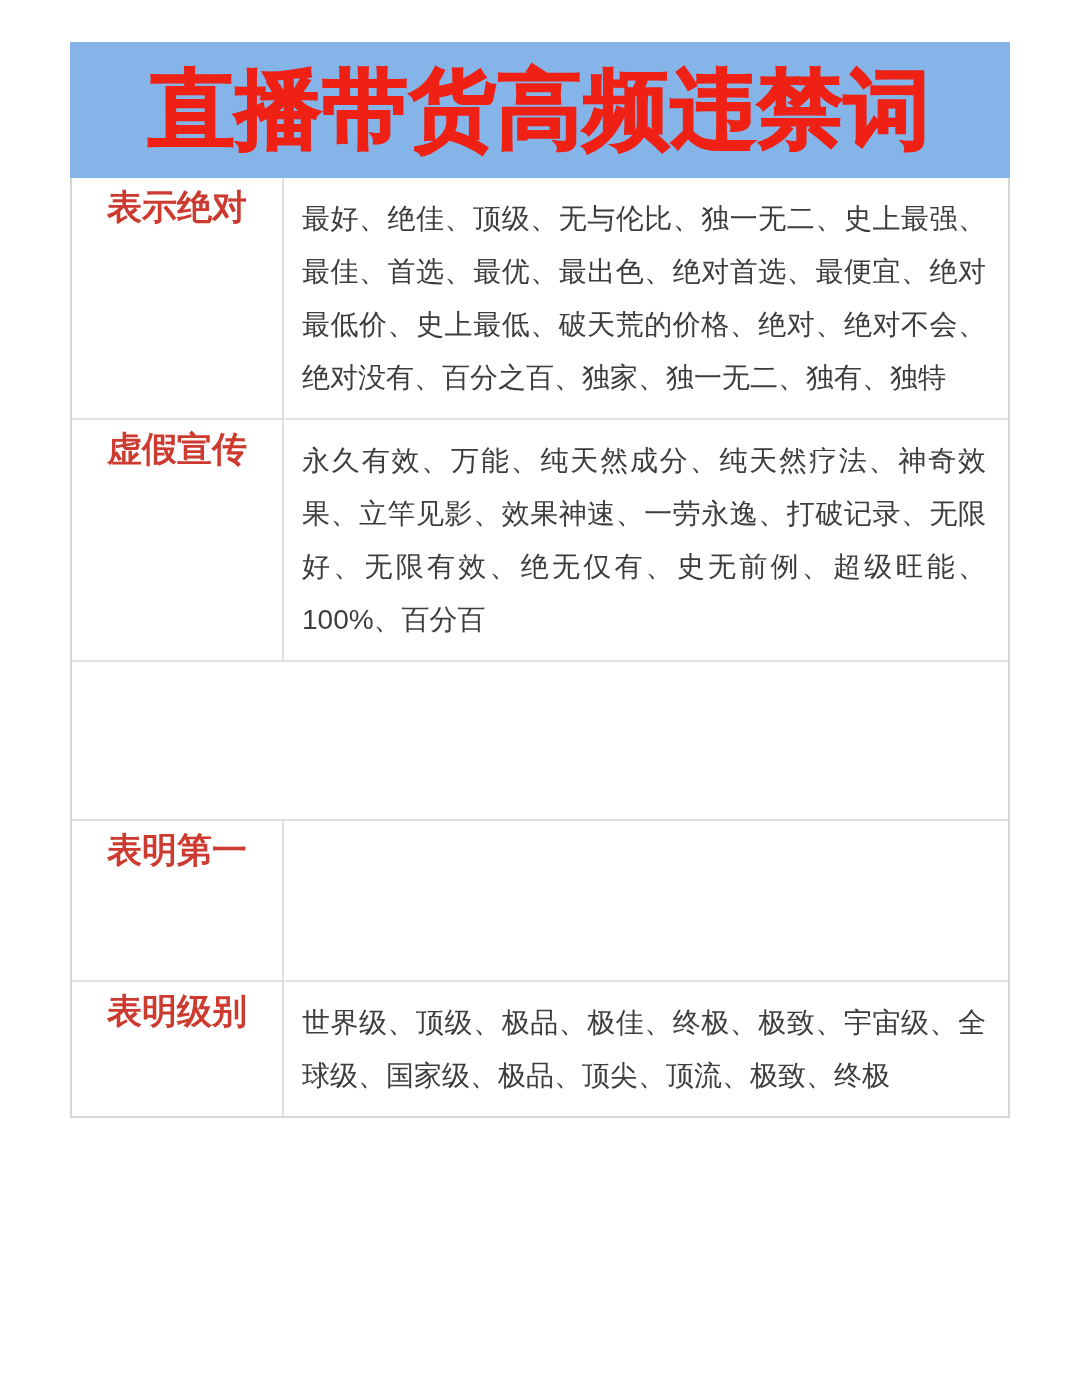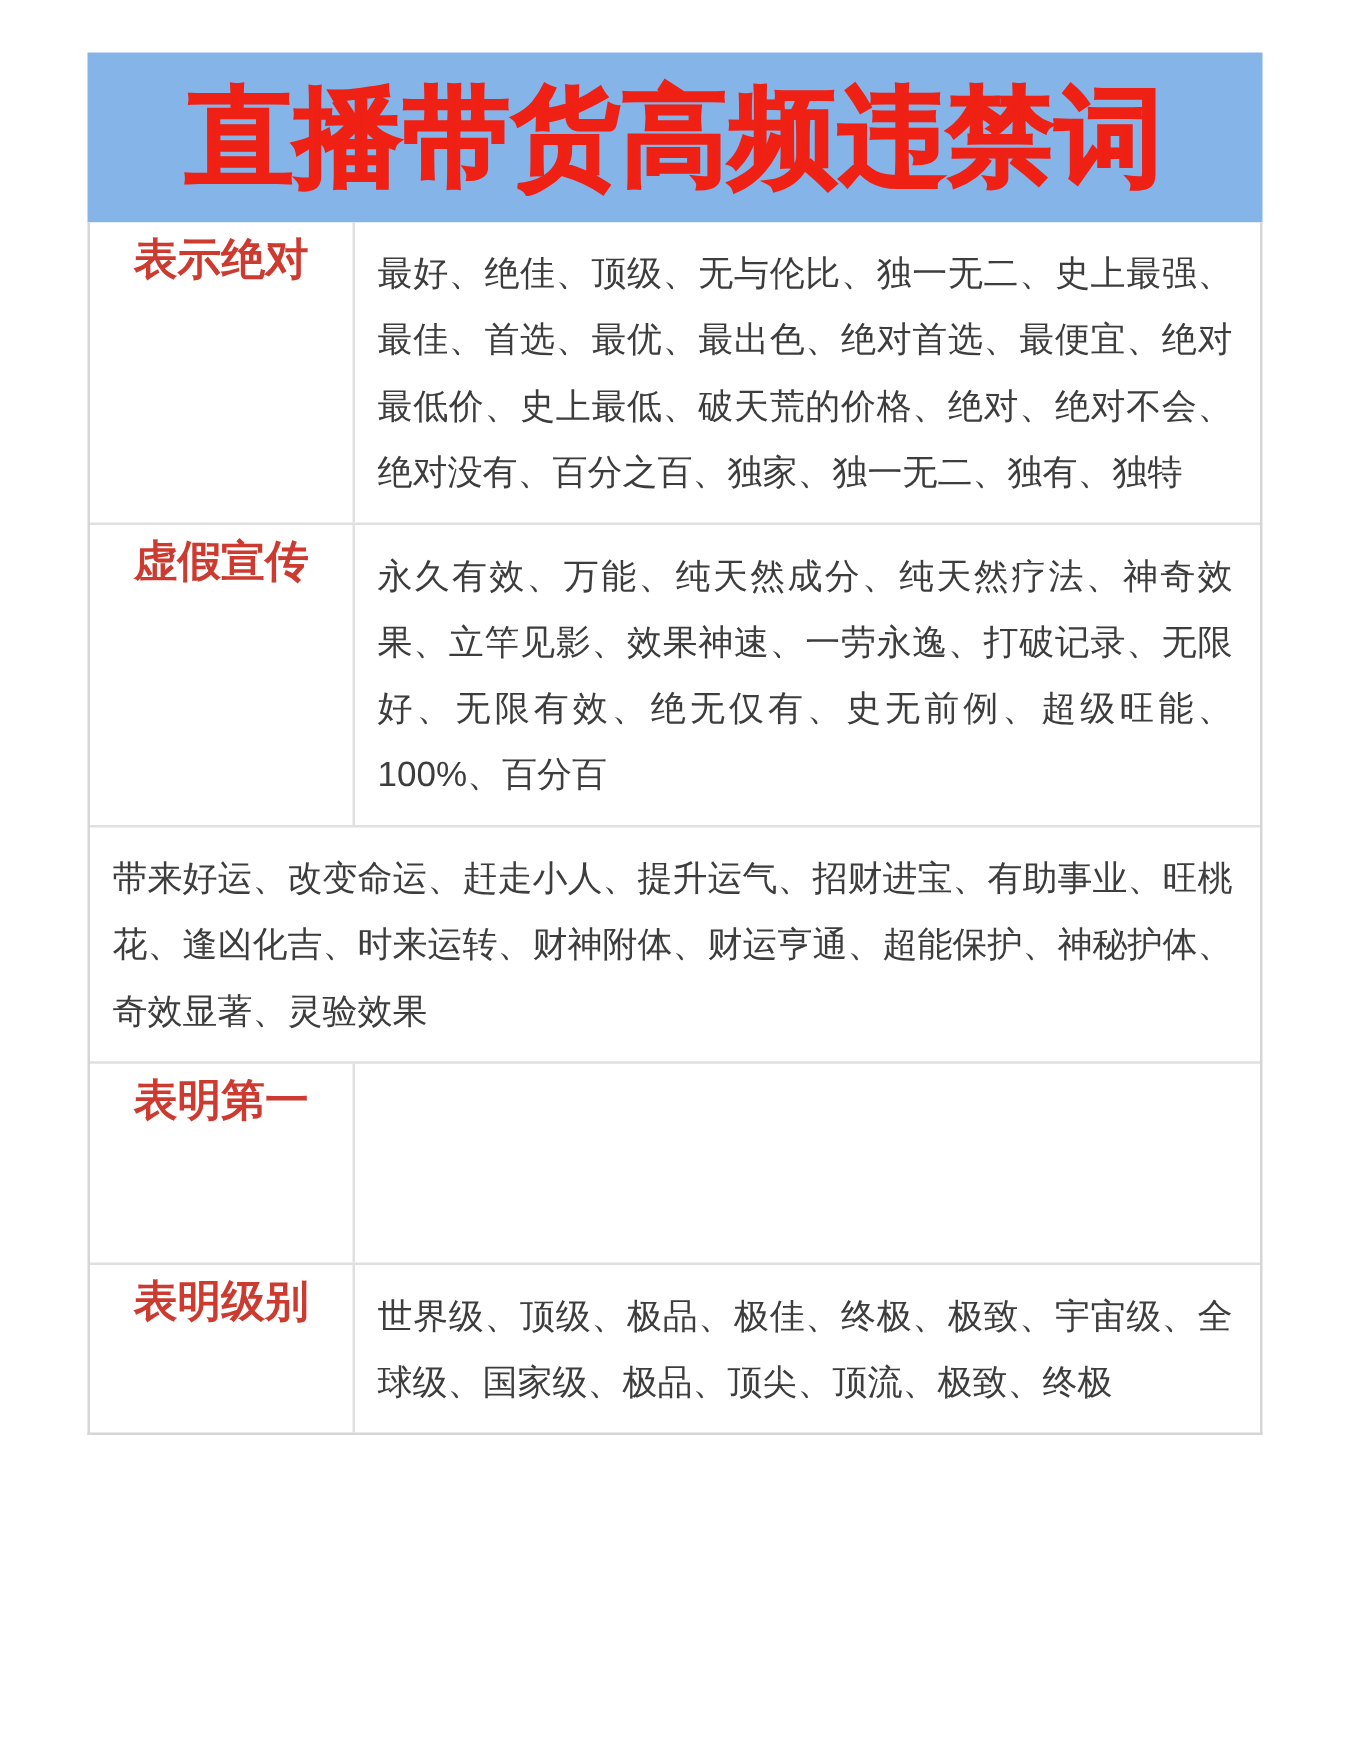--- a/index.html
+++ b/index.html
@@ -113,23 +113,20 @@
     <div class="t-row r2">
       <div class="label-cell">
         <span class="category-label">虚假宣传</span>
       </div>
       <div class="words-cell">
         <span class="words-text">永久有效、万能、纯天然成分、纯天然疗法、神奇效果、立竿见影、效果神速、一劳永逸、打破记录、无限好、无限有效、绝无仅有、史无前例、超级旺能、100%、百分百</span>
       </div>
     </div>
 
     <div class="t-row r3">
-      <div class="words-cell">
-        <span class="words-text">带来好运、改变命运、赶走小人、提升运气、招财进宝、有助事业、旺桃花、逢凶化吉、时来运转、财神附体、财运亨通、超能保护、神秘护体、奇效显著、灵验效果</span>
-      </div>
     </div>
 
     <div class="t-row r4">
       <div class="label-cell">
         <span class="category-label">表明第一</span>
       </div>
     </div>
 
     <div class="t-row r5">
       <div class="label-cell">

